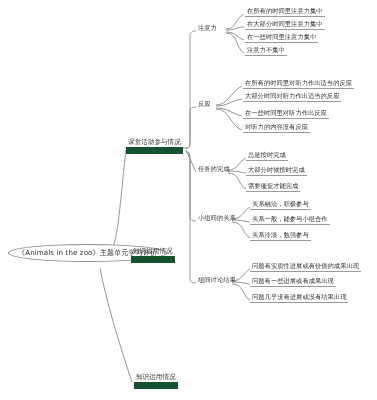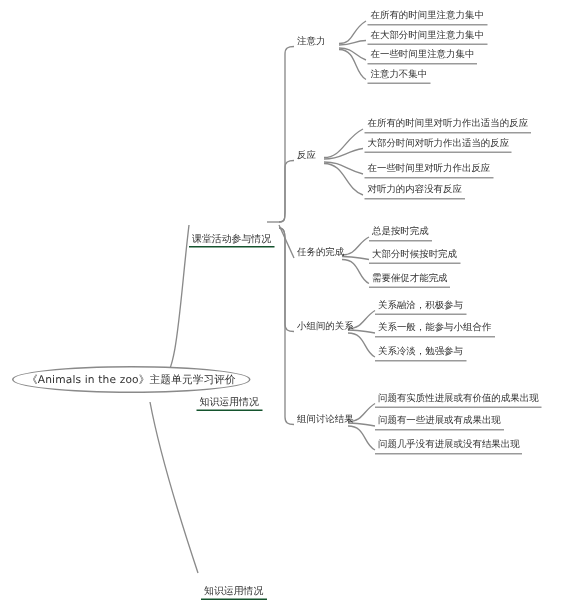--- a/index.html
+++ b/index.html
@@ -39,22 +39,21 @@
     padding: 4px 9px 4.5px 9px;
     border: 1px solid #8a8a8a;
     border-radius: 50% / 50%;
     background: #ffffff;
     text-align: center;
   }
   
   .lvl2 {
     font-size: 6.6px;
     padding: 0 2px 1.4px 2px;
-    border-bottom: 1px solid #14532d;
-    margin-top: 17px;
+    border-bottom: 7px solid #14532d;
   }
   
   .lvl3 {
     font-size: 6.3px;
     padding: 0 2px 1.2px 2px;
   }
   
   .leaf {
     font-size: 6.3px;
     padding: 0 2px 1.3px 2px;

